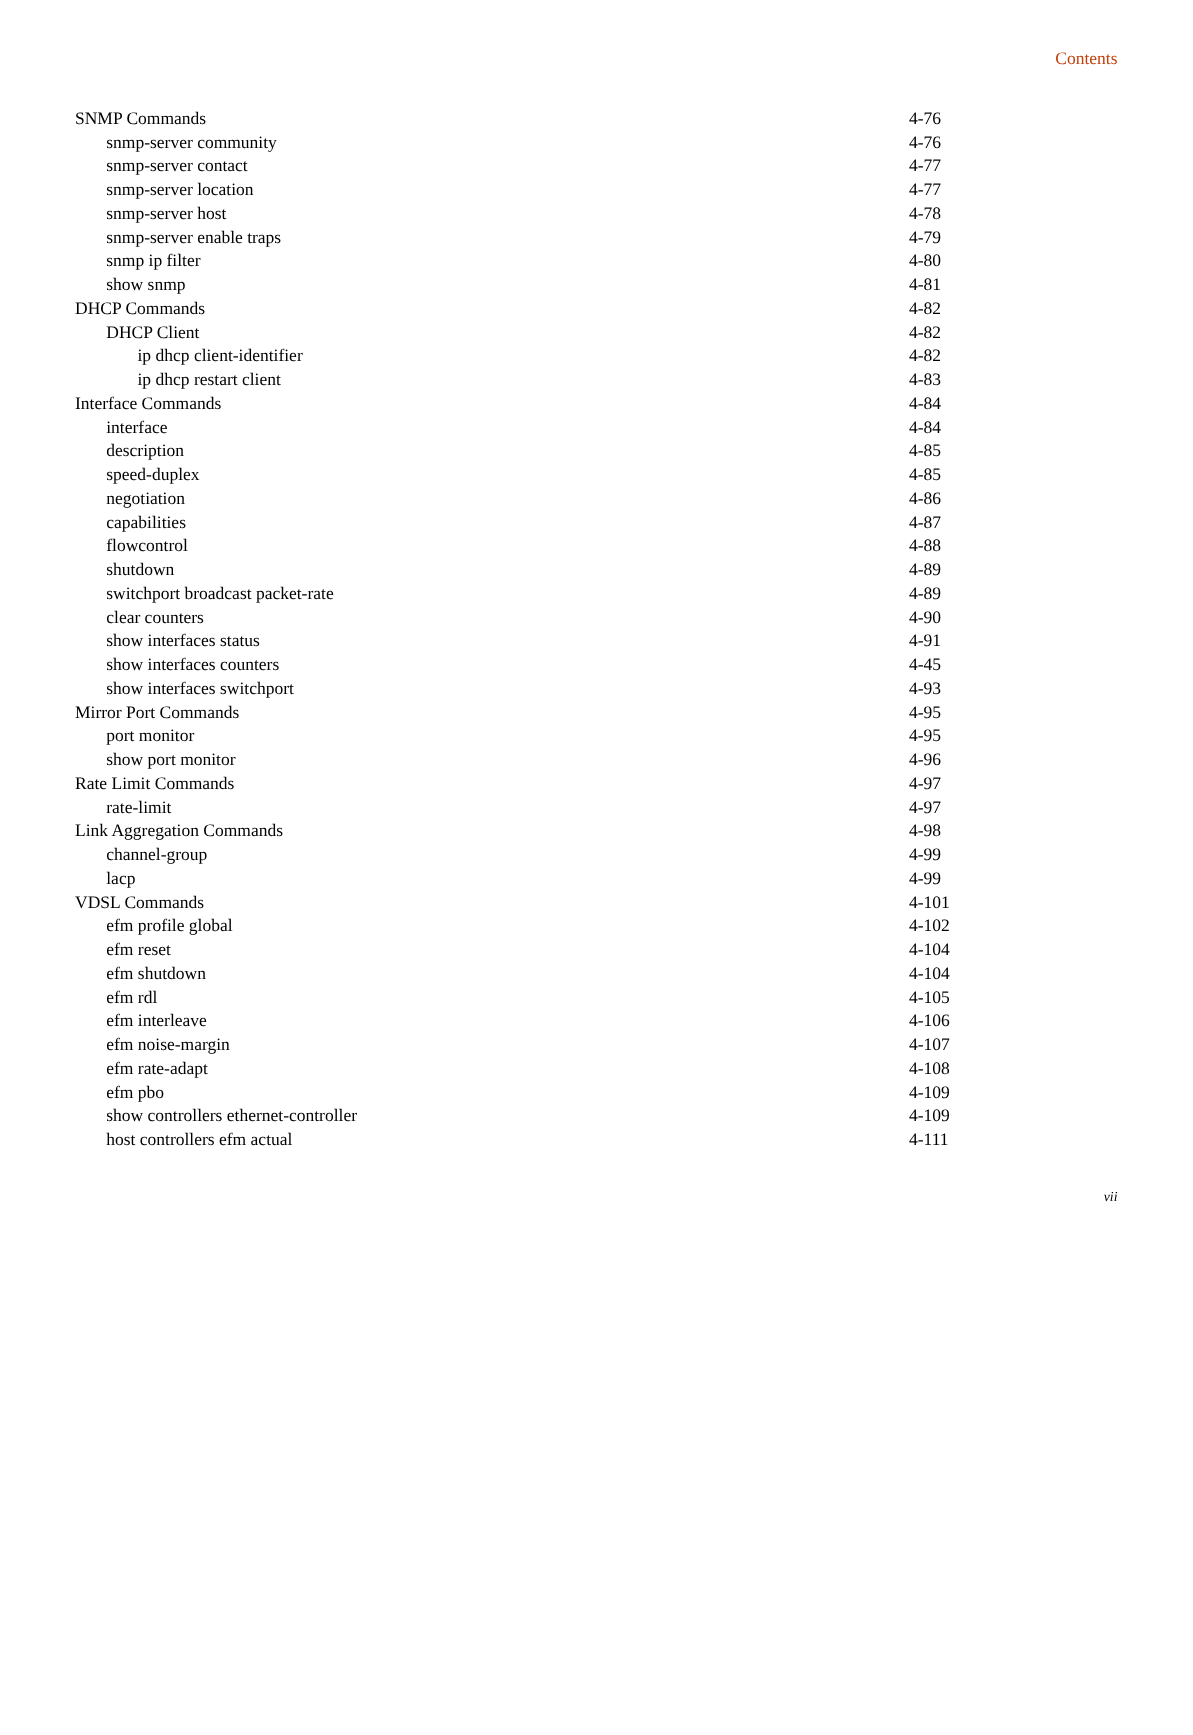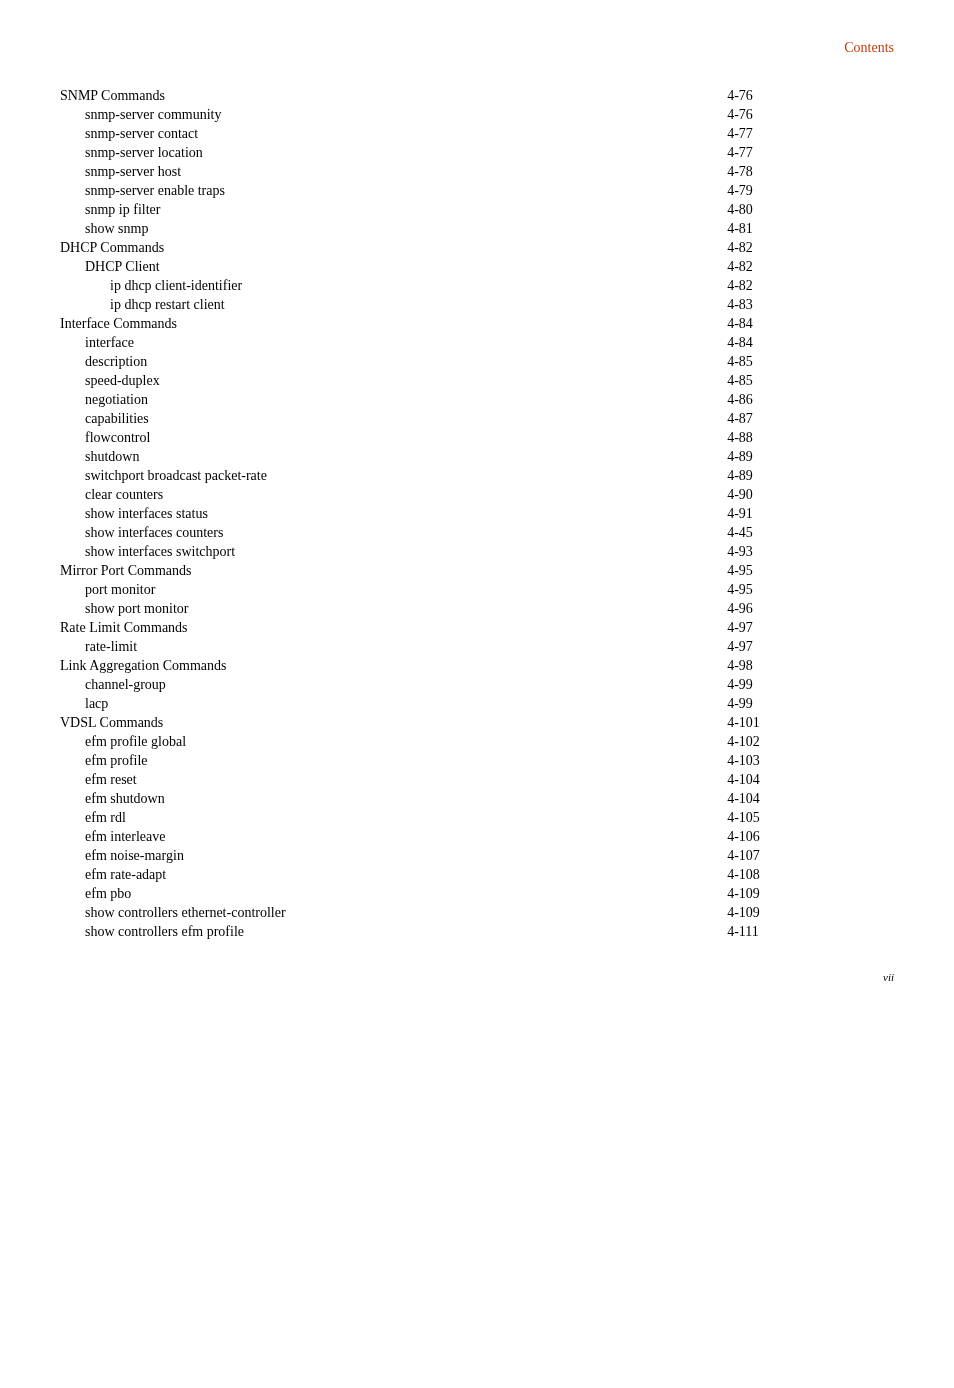--- a/index.html
+++ b/index.html
@@ -196,24 +196,20 @@
       </tr>
       <tr class="">
         <td class="label">VDSL Commands</td>
         <td class="page">4-101</td>
       </tr>
       <tr class="indent-1">
         <td class="label">efm profile global</td>
         <td class="page">4-102</td>
       </tr>
       <tr class="indent-1">
-        <td class="label">efm profile</td>
-        <td class="page">4-103</td>
-      </tr>
-      <tr class="indent-1">
         <td class="label">efm reset</td>
         <td class="page">4-104</td>
       </tr>
       <tr class="indent-1">
         <td class="label">efm shutdown</td>
         <td class="page">4-104</td>
       </tr>
       <tr class="indent-1">
         <td class="label">efm rdl</td>
         <td class="page">4-105</td>
@@ -232,21 +228,21 @@
       </tr>
       <tr class="indent-1">
         <td class="label">efm pbo</td>
         <td class="page">4-109</td>
       </tr>
       <tr class="indent-1">
         <td class="label">show controllers ethernet-controller</td>
         <td class="page">4-109</td>
       </tr>
       <tr class="indent-1">
-        <td class="label">show controllers efm profile</td>
+        <td class="label">host controllers efm actual</td>
         <td class="page">4-111</td>
       </tr>
     </tbody>
 </table>
 
 <div class="page-footer">
   <span>vii</span>
 </div>
 
 </body></html>

